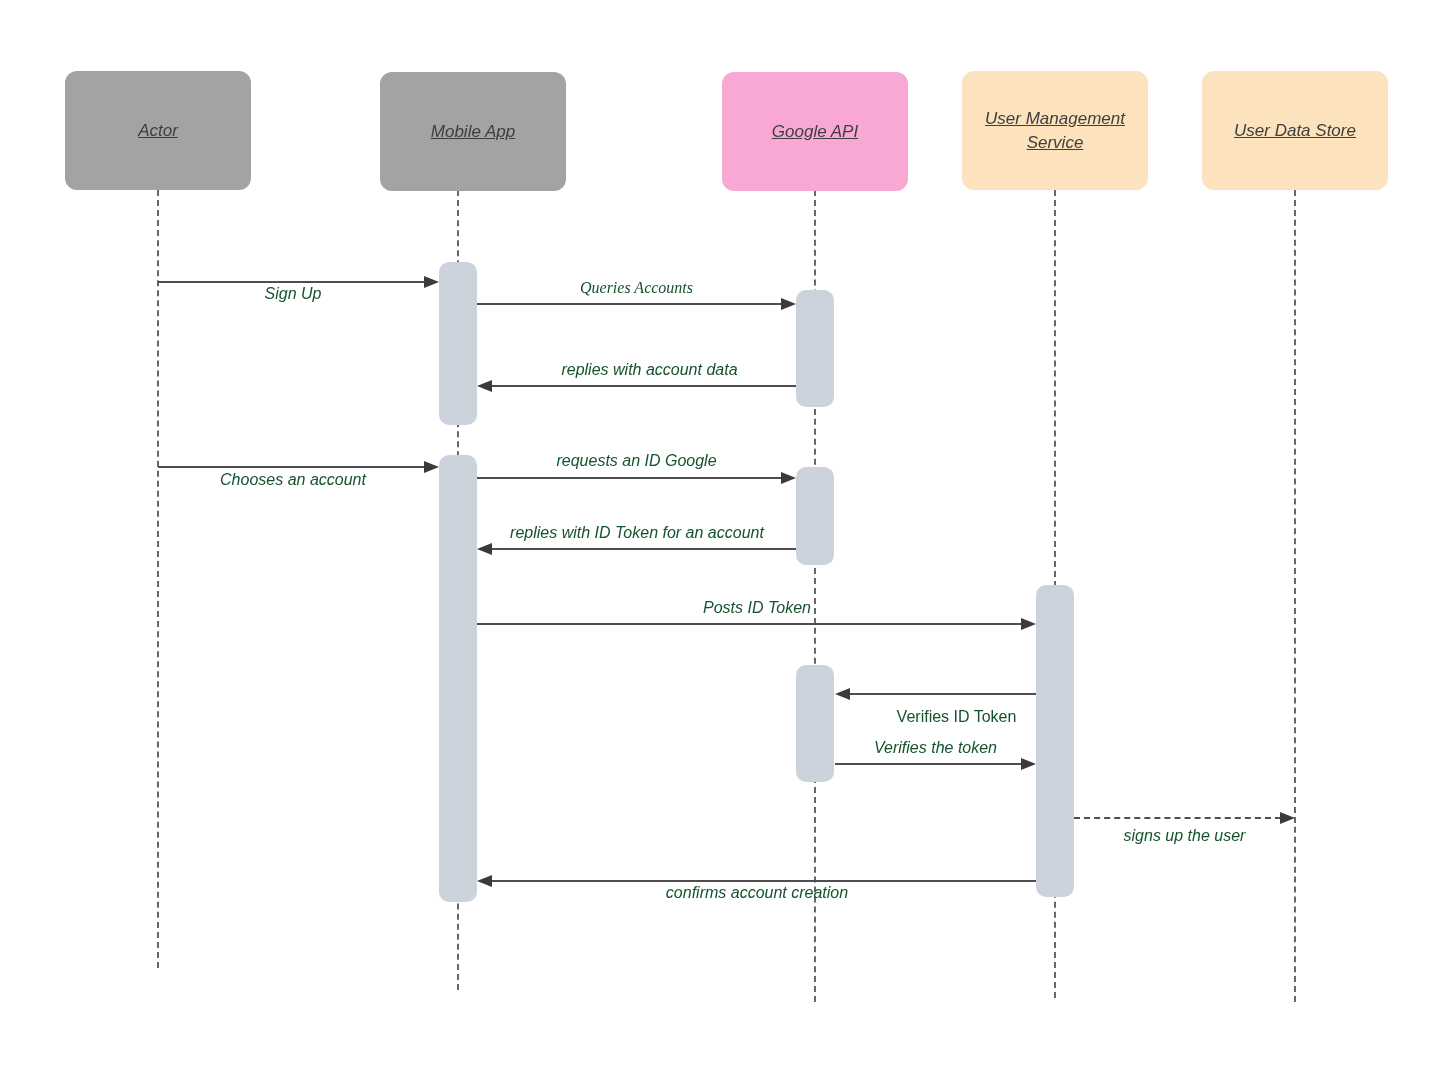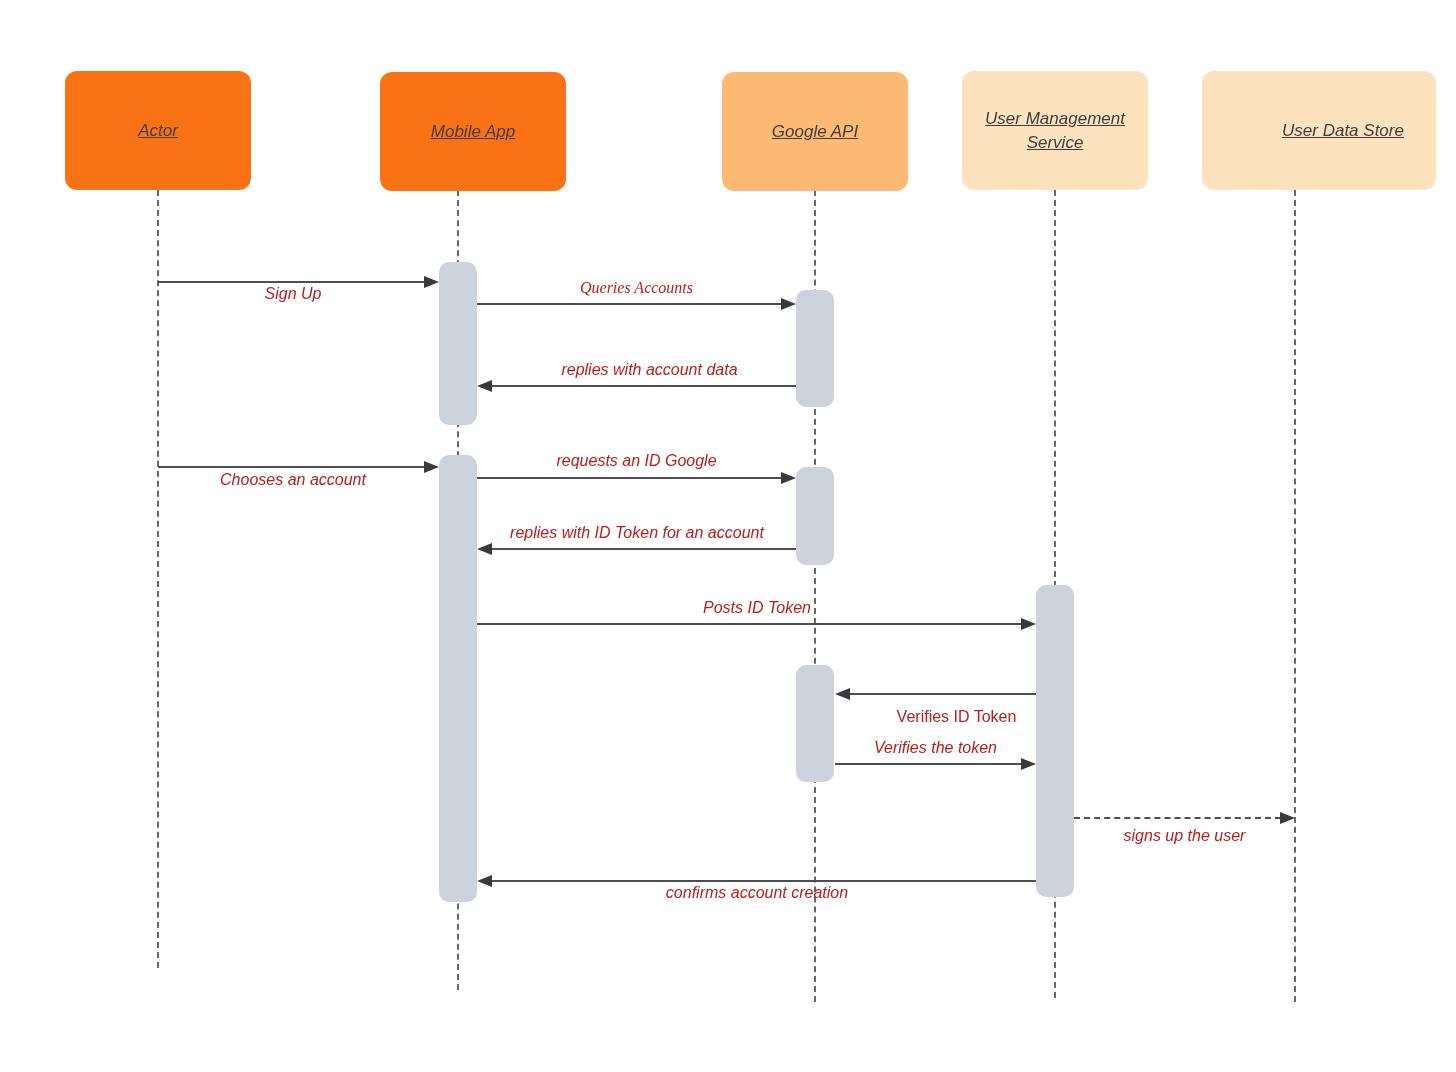--- a/index.html
+++ b/index.html
@@ -6,43 +6,43 @@
   .canvas {
     position:relative; width:1456px; height:1072px; background:#ffffff;
     font-family:"Liberation Sans", sans-serif; overflow:hidden;
   }
   .participant {
     position:absolute; width:186px; height:119px; border-radius:12px;
     display:flex; align-items:center; justify-content:center; text-align:center;
     font-size:17px; font-style:italic; color:#3e3e3e;
   }
   .participant .p-label { text-decoration:underline; line-height:1.4; padding:0 16px; }
-  .tone-strong { background:#f97316; }
-  .tone-medium { background:#fdba74;font-style:italic; }
+  .tone-strong { background:#a3a3a3; }
+  .tone-medium { background:#f9a8d4;font-style:italic; }
   .tone-light  { background:#FCE3BD; }
   .lifeline {
     position:absolute; width:0; border-left:2px dashed #676767;
   }
   .activation {
     position:absolute; width:38px; background:#CDD3DC; border-radius:10px;
   }
   .msg-line { position:absolute; height:0; border-top:2px solid #4e4e4e; }
   .msg-line.dashed { border-top-style:dashed; }
   .arrow-right {
     position:absolute; width:0; height:0;
     border-top:6px solid transparent; border-bottom:6px solid transparent;
     border-left:15px solid #3a3a3a;
   }
   .arrow-left {
     position:absolute; width:0; height:0;
     border-top:6px solid transparent; border-bottom:6px solid transparent;
     border-right:15px solid #3a3a3a;
   }
   .msg-label {
-    position:absolute; font-size:16px; font-style:italic; color:#b91c1c;
+    position:absolute; font-size:16px; font-style:italic; color:#14532d;
     text-align:center; white-space:nowrap;
   }
   .msg-label.upright { font-style:normal; }
 </style>
 </head>
 <body>
 
 <div class="canvas">
 
   <div class="lifeline" style="left:157px; top:190px; height:778px;"></div>
@@ -56,21 +56,21 @@
   </div>
   <div class="participant tone-strong" style="left:380px; top:72px;">
     <span class="p-label">Mobile App</span>
   </div>
   <div class="participant tone-medium" style="left:722px; top:72px;">
     <span class="p-label">Google API</span>
   </div>
   <div class="participant tone-light" style="left:962px; top:71px;">
     <span class="p-label">User Management Service</span>
   </div>
-  <div class="participant tone-light" style="left:1202px; top:71px;padding-left:48px;">
+  <div class="participant tone-light" style="left:1202px; top:71px;">
     <span class="p-label">User Data Store</span>
   </div>
 
   <div class="activation" style="left:439px; top:262px; height:163px;"></div>
   <div class="activation" style="left:796px; top:290px; height:117px;"></div>
   <div class="activation" style="left:439px; top:455px; height:447px;"></div>
   <div class="activation" style="left:796px; top:467px; height:98px;"></div>
   <div class="activation" style="left:1036px; top:585px; height:312px;"></div>
   <div class="activation" style="left:796px; top:665px; height:117px;"></div>
 

